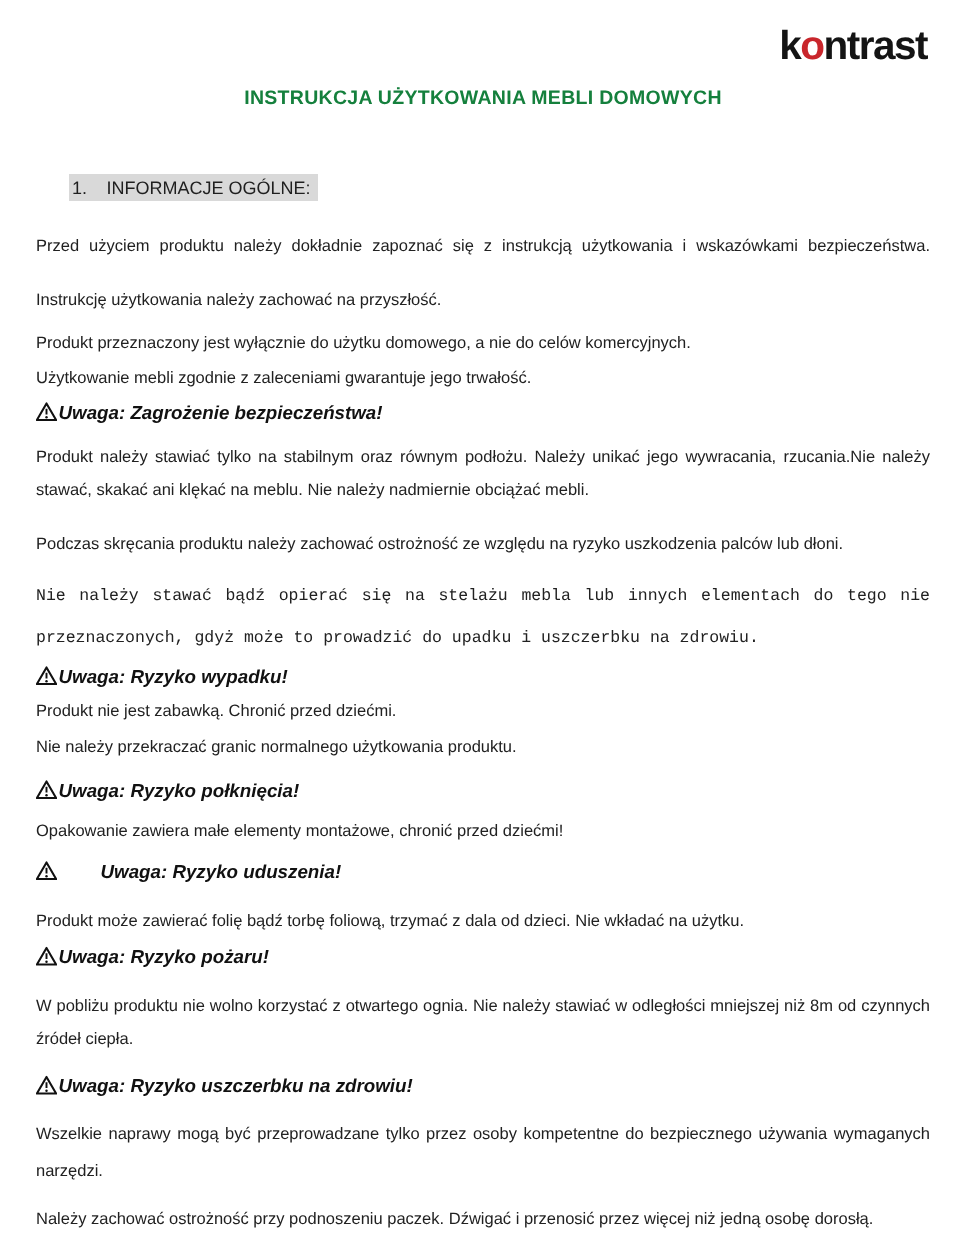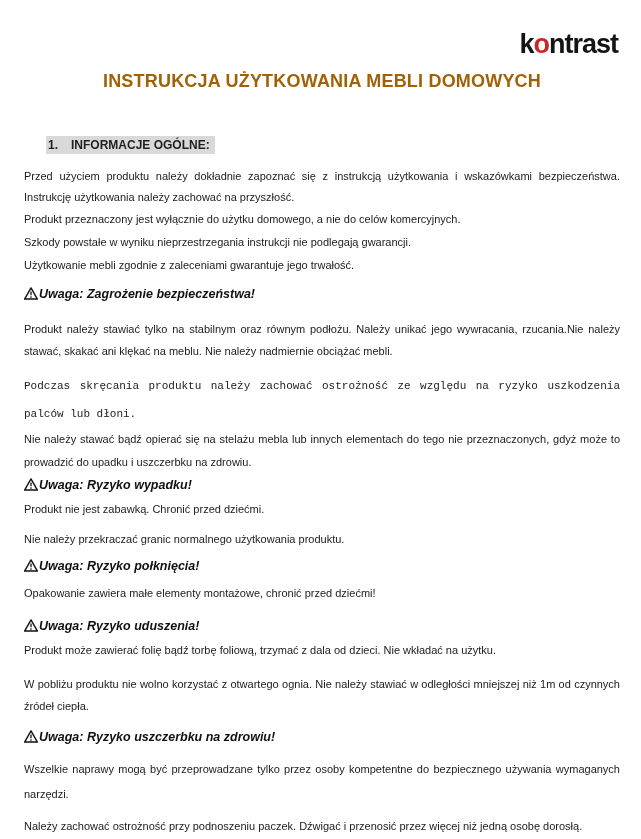--- a/index.html
+++ b/index.html
@@ -1,43 +1,43 @@
 <!DOCTYPE html>
 <html><head>
 <meta charset="utf-8">
 <style>
   html,body{margin:0;padding:0;}
   body{
     width:641px;height:839px;background:#ffffff;overflow:hidden;
     font-family:"Liberation Sans",sans-serif;color:#1f1f1f;
   }
-  .page{box-sizing:border-box;width:641px;height:746px;padding:28px 21px 0 24px;}
+  .page{box-sizing:border-box;width:641px;height:746px;padding:14px 21px 0 24px;}
   .logo{
     text-align:right;font-size:27px;font-weight:700;letter-spacing:-1px;
     color:#141414;line-height:32px;padding-right:2px;
   }
   .logo .logo-o{color:#c9262c;}
   .title{
-    text-align:center;font-weight:700;font-size:18px;color:#a16207;
+    text-align:center;font-weight:700;font-size:13px;color:#15803d;
     margin-top:11px;letter-spacing:0.2px;
   }
   #doc-body{font-size:11px;}
-  .section-heading{margin-left:22px;font-weight:700;font-size:12px;line-height:14px;}
+  .section-heading{margin-left:22px;font-weight:400;font-size:12px;line-height:14px;}
   .section-heading .hl{background:#d9d9d9;padding:2px 5px 2px 2px;display:inline-block;}
   .sec-num{margin-right:13px;}
   .warning-heading{
     font-weight:700;font-style:italic;font-size:12.5px;color:#111;
     display:flex;align-items:center;line-height:20px;
   }
   .warning-icon{display:inline-flex;margin-right:1px;position:relative;top:-1px;}
   .warning-icon svg{display:block;}
   .para{margin:0;text-align:justify;line-height:22px;color:#212121;}
   
   #doc-body > :nth-child(1){margin-top:44px;}
-  #doc-body > :nth-child(2){margin-top:12px;line-height:21px;}
+  #doc-body > :nth-child(2){margin-top:12px;line-height:36px;}
   #doc-body > :nth-child(3){margin-top:0;line-height:23px;}
   #doc-body > :nth-child(4){margin-top:0;line-height:23px;}
   #doc-body > :nth-child(5){margin-top:0;line-height:23px;}
   #doc-body > :nth-child(6){margin-top:7px;}
   #doc-body > :nth-child(7){margin-top:14px;}
   #doc-body > :nth-child(8){margin-top:10px;line-height:28px;font-family:Liberation Mono, monospace;}
   #doc-body > :nth-child(9){margin-top:0;line-height:23px;}
   #doc-body > :nth-child(10){margin-top:0;line-height:23px;}
   #doc-body > :nth-child(11){margin-top:1px;}
   #doc-body > :nth-child(12){margin-top:8px;}
@@ -55,21 +55,20 @@
 </head>
 <body>
 
 <div class="page">
   <div class="logo"><span>k</span><span class="logo-o">o</span><span>ntrast</span></div>
   <div class="title">INSTRUKCJA UŻYTKOWANIA MEBLI DOMOWYCH</div>
   <div id="doc-body">
       <div class="section-heading"><span class="hl"><span class="sec-num">1.</span><span>INFORMACJE OGÓLNE:</span></span></div>
       <p class="para">Przed użyciem produktu należy dokładnie zapoznać się z instrukcją użytkowania i wskazówkami bezpieczeństwa. Instrukcję użytkowania należy zachować na przyszłość.</p>
       <p class="para">Produkt przeznaczony jest wyłącznie do użytku domowego, a nie do celów komercyjnych.</p>
-      <p class="para">Szkody powstałe w wyniku nieprzestrzegania instrukcji  nie podlegają gwarancji.</p>
       <p class="para">Użytkowanie mebli zgodnie z zaleceniami gwarantuje jego trwałość.</p>
       <div class="warning-heading">
         <span class="warning-icon">
           <svg width="14" height="13" viewBox="0 0 24 22">
             <path d="M12 1.5 L23 20.5 H1 Z" fill="none" stroke="#111" stroke-width="2.4" stroke-linejoin="round"></path>
             <path d="M12 7.5 v6.5" stroke="#111" stroke-width="2.2"></path>
             <circle cx="12" cy="17.2" r="1.4" fill="#111"></circle>
           </svg>
         </span>
         <span>Uwaga: Zagrożenie bezpieczeństwa!</span>
@@ -104,21 +103,31 @@
         <span class="warning-icon">
           <svg width="14" height="13" viewBox="0 0 24 22">
             <path d="M12 1.5 L23 20.5 H1 Z" fill="none" stroke="#111" stroke-width="2.4" stroke-linejoin="round"></path>
             <path d="M12 7.5 v6.5" stroke="#111" stroke-width="2.2"></path>
             <circle cx="12" cy="17.2" r="1.4" fill="#111"></circle>
           </svg>
         </span>
         <span>Uwaga: Ryzyko uduszenia!</span>
       </div>
       <p class="para">Produkt może zawierać folię bądź torbę foliową, trzymać z dala od dzieci. Nie wkładać na użytku.</p>
-      <p class="para">W pobliżu produktu  nie wolno korzystać z otwartego ognia. Nie należy stawiać w odległości mniejszej niż 1m od czynnych źródeł ciepła.</p>
+      <div class="warning-heading">
+        <span class="warning-icon">
+          <svg width="14" height="13" viewBox="0 0 24 22">
+            <path d="M12 1.5 L23 20.5 H1 Z" fill="none" stroke="#111" stroke-width="2.4" stroke-linejoin="round"></path>
+            <path d="M12 7.5 v6.5" stroke="#111" stroke-width="2.2"></path>
+            <circle cx="12" cy="17.2" r="1.4" fill="#111"></circle>
+          </svg>
+        </span>
+        <span>Uwaga: Ryzyko pożaru!</span>
+      </div>
+      <p class="para">W pobliżu produktu  nie wolno korzystać z otwartego ognia. Nie należy stawiać w odległości mniejszej niż 8m od czynnych źródeł ciepła.</p>
       <div class="warning-heading">
         <span class="warning-icon">
           <svg width="14" height="13" viewBox="0 0 24 22">
             <path d="M12 1.5 L23 20.5 H1 Z" fill="none" stroke="#111" stroke-width="2.4" stroke-linejoin="round"></path>
             <path d="M12 7.5 v6.5" stroke="#111" stroke-width="2.2"></path>
             <circle cx="12" cy="17.2" r="1.4" fill="#111"></circle>
           </svg>
         </span>
         <span>Uwaga: Ryzyko uszczerbku na zdrowiu!</span>
       </div>

